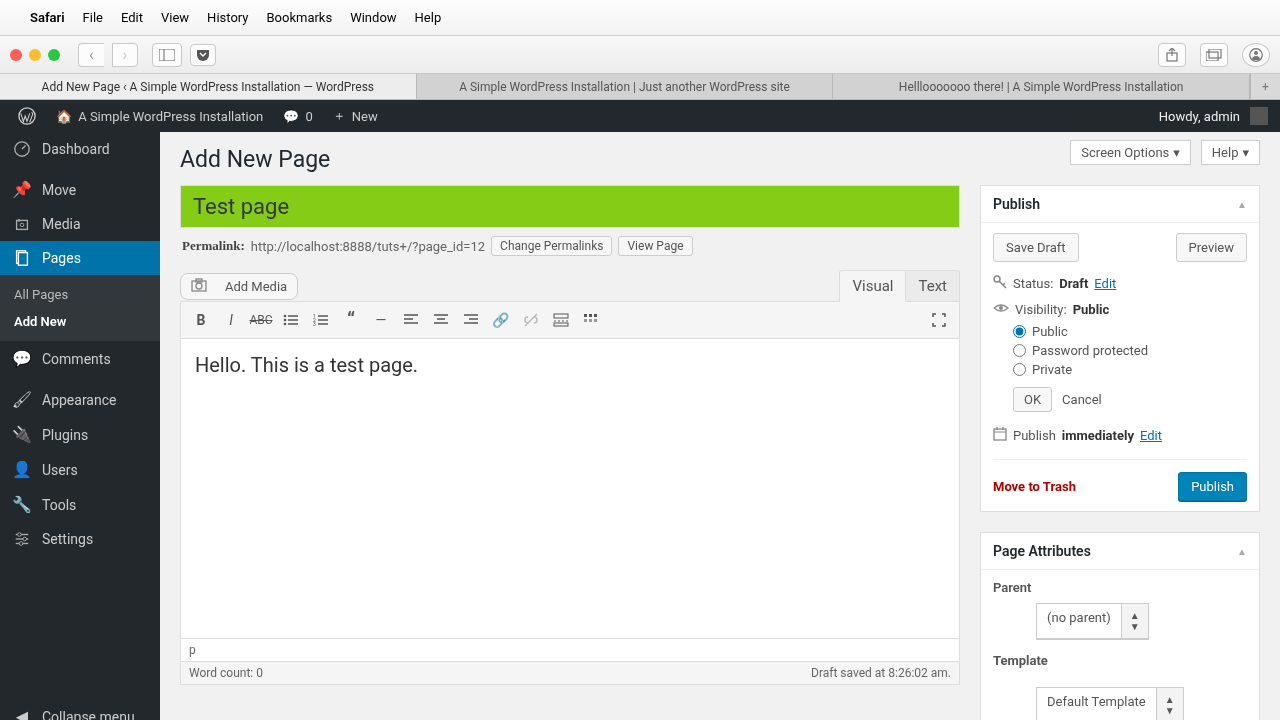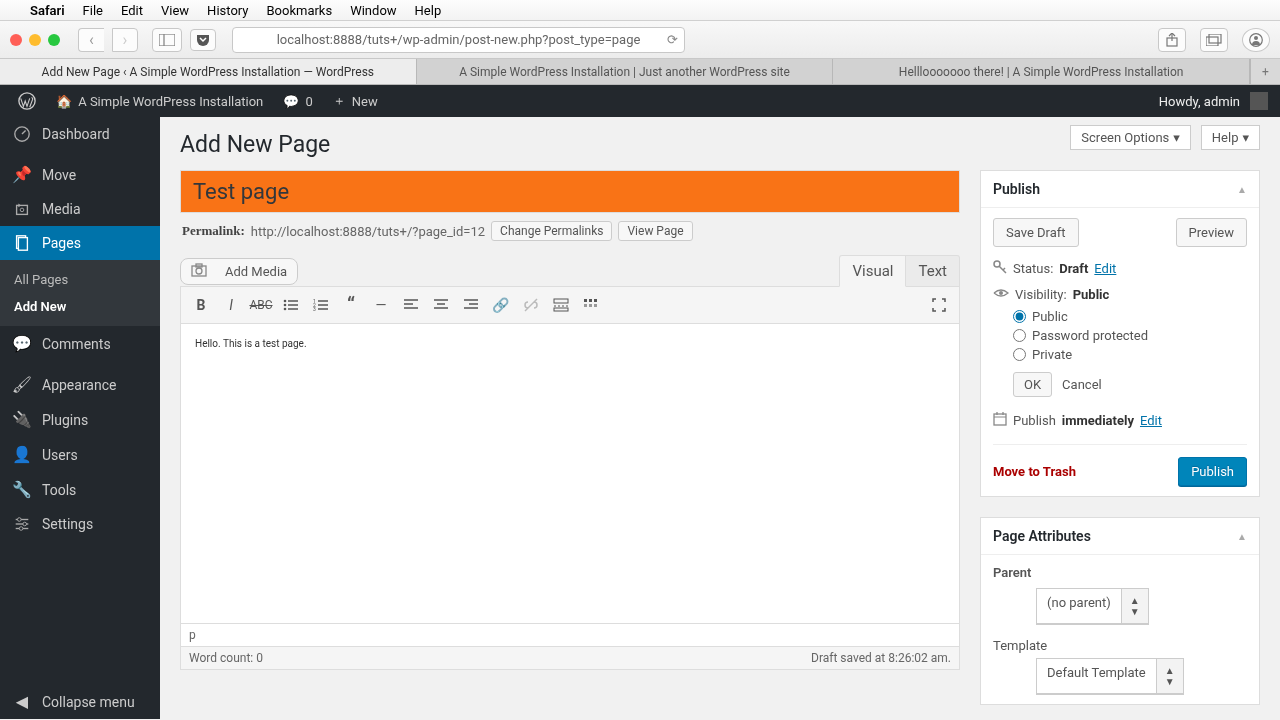--- a/index.html
+++ b/index.html
@@ -1,19 +1,19 @@
 <!DOCTYPE html>
 <html><head>
 <meta charset="utf-8">
 <style>
 * { margin: 0; padding: 0; box-sizing: border-box; font-family: -apple-system, BlinkMacSystemFont, "Segoe UI", Roboto, sans-serif; }
 body { background: #f1f1f1; overflow: hidden; width: 1280px; height: 720px; }
 
 
-.macos-menubar { height: 21px; background: linear-gradient(#fdfdfd,#f3f3f3); border-bottom: 1px solid #d0d0d0; display: flex; align-items: center; padding: 0 12px; font-size: 13px; gap: 18px; }
+.macos-menubar { height: 36px; background: linear-gradient(#fdfdfd,#f3f3f3); border-bottom: 1px solid #d0d0d0; display: flex; align-items: center; padding: 0 12px; font-size: 13px; gap: 18px; }
 .macos-menubar .apple { font-size: 14px; }
 .macos-menubar .app-name { font-weight: 600; }
 
 
 .safari-toolbar { height: 38px; background: linear-gradient(#f8f8f8,#ececec); border-bottom: 1px solid #c8c8c8; display: flex; align-items: center; padding: 0 10px; gap: 8px; }
 .traffic-lights { display: flex; gap: 7px; margin-right: 10px; }
 .tl { width: 12px; height: 12px; border-radius: 50%; }
 .tl.red { background: #ff5f57; } .tl.yel { background: #febc2e; } .tl.grn { background: #28c840; }
 .nav-btn { width: 26px; height: 24px; border: 1px solid #c8c8c8; background: #fcfcfc; display:flex; align-items:center; justify-content:center; color:#999; }
 .nav-btn.left { border-radius: 4px 0 0 4px; border-right:none; }
@@ -58,21 +58,21 @@
 .wp-topright { position: absolute; right: 20px; top: 8px; display: flex; gap: 10px; }
 .screen-opt-btn { background: #fff; border: 1px solid #ccc; padding: 4px 10px; font-size: 13px; color: #555; border-radius: 0; display:flex; align-items:center; gap:4px;}
 
 h1.page-title { font-size: 23px; font-weight: 400; padding: 14px 0 12px; color: #23282d; }
 
 .editor-wrap { display: flex; gap: 20px; align-items: flex-start; }
 .editor-main { flex: 1; min-width: 0; }
 .editor-side { width: 280px; }
 
 
-.title-input { width: 100%; font-size: 22px; padding: 8px 12px; border: 1px solid #ddd; background: #f97316; color: #32373c; outline: none; }
+.title-input { width: 100%; font-size: 22px; padding: 8px 12px; border: 1px solid #ddd; background: #84cc16; color: #32373c; outline: none; }
 
 
 .permalink-row { padding: 8px 2px; font-size: 13px; color: #666; display:flex; align-items:center; gap:6px;}
 .permalink-row strong { color:#444;font-family:Liberation Serif, serif; }
 .perma-btn { background:#f7f7f7; border:1px solid #ccc; padding: 2px 8px; font-size:12px; border-radius:3px; color:#555;}
 
 
 .media-row { display: flex; align-items: center; margin-top: 6px; }
 .add-media-btn { background:#f7f7f7; border:1px solid #ccc; padding: 4px 10px; font-size:13px; border-radius:8px; display:flex; align-items:center; gap:18px; color:#555;}
 .editor-tabs { margin-left: auto; display: flex; }
@@ -80,21 +80,21 @@
 .ed-tab.active { background: #f5f5f5; border-bottom-color: #f5f5f5; position:relative; z-index:2;}
 .ed-tab:first-child { border-top-left-radius:3px;}
 .ed-tab:last-child { border-top-right-radius:3px; border-left:none;}
 
 
 .mce-toolbar { background: #f5f5f5; border: 1px solid #ddd; padding: 4px 6px; display: flex; align-items: center; gap: 2px; margin-top: -1px;}
 .mce-btn { width: 28px; height: 28px; display:flex; align-items:center; justify-content:center; color:#555; font-size:14px; border-radius:2px;}
 .mce-spacer { flex:1; }
 
 
-.mce-body { border: 1px solid #ddd; border-top: none; background: #fff; padding: 14px; min-height: 300px; font-size: 10px; color: #333; }
+.mce-body { border: 1px solid #ddd; border-top: none; background: #fff; padding: 14px; min-height: 300px; font-size: 20px; color: #333; }
 
 
 .mce-path { border:1px solid #ddd; border-top:none; background:#fff; padding:4px 8px; font-size:12px; color:#666;}
 .mce-status { border:1px solid #ddd; border-top:none; background:#f5f5f5; padding:4px 8px; font-size:12px; color:#666; display:flex;}
 .mce-status .right { margin-left:auto; }
 
 
 .metabox { background: #fff; border: 1px solid #ddd; margin-bottom: 20px; }
 .metabox-header { padding: 10px 12px; border-bottom: 1px solid #eee; display:flex; align-items:center;}
 .metabox-header h2 { font-size: 14px; font-weight: 600; color: #23282d; }
@@ -144,24 +144,20 @@
         <rect x="0" y="0" width="16" height="12" fill="none" stroke="#888" stroke-width="1.3"></rect>
         <line x1="5" y1="0" x2="5" y2="12" stroke="#888" stroke-width="1.3"></line>
       </svg>
   </div>
   <div class="pocket-btn">
     <svg width="14" height="12" viewBox="0 0 14 12">
         <path d="M1 1 h12 v5 a6 6 0 0 1 -12 0 z" fill="#555"></path>
         <path d="M4 4 l3 3 l3 -3" stroke="#fff" fill="none" stroke-width="1.5"></path>
       </svg>
   </div>
-  <div class="address-bar">
-    <span>localhost:8888/tuts+/wp-admin/post-new.php?post_type=page</span>
-    <span class="reload-btn">⟳</span>
-  </div>
   <div style="flex:1"></div>
   <div class="tb-icon-btn">
     <svg width="12" height="14" viewBox="0 0 12 14">
         <rect x="1" y="5" width="10" height="8" fill="none" stroke="#777" stroke-width="1.2"></rect>
         <line x1="6" y1="0" x2="6" y2="8" stroke="#777" stroke-width="1.2"></line>
         <path d="M3 3 L6 0 L9 3" fill="none" stroke="#777" stroke-width="1.2"></path>
       </svg>
   </div>
   <div class="tb-icon-btn">
     <svg width="16" height="12" viewBox="0 0 16 12">
@@ -504,21 +500,21 @@
           <div class="metabox-header">
             <h2>Page Attributes</h2>
             <span class="metabox-toggle">▲</span>
           </div>
           <div class="metabox-body">
             <div style="font-weight:600;margin-bottom:8px;">Parent</div>
             <div class="select-wrap">
               <span class="sel-txt">(no parent)</span>
               <span class="sel-caret">▲<br>▼</span>
             </div>
-            <div style="font-weight:400;margin:14px 0 5px;">Template</div>
+            <div style="font-weight:700;margin:14px 0 19px;">Template</div>
             <div class="select-wrap">
               <span class="sel-txt">Default Template</span>
               <span class="sel-caret">▲<br>▼</span>
             </div>
           </div>
         </div>
       </div>
     </div>
   </div>
 </div>

